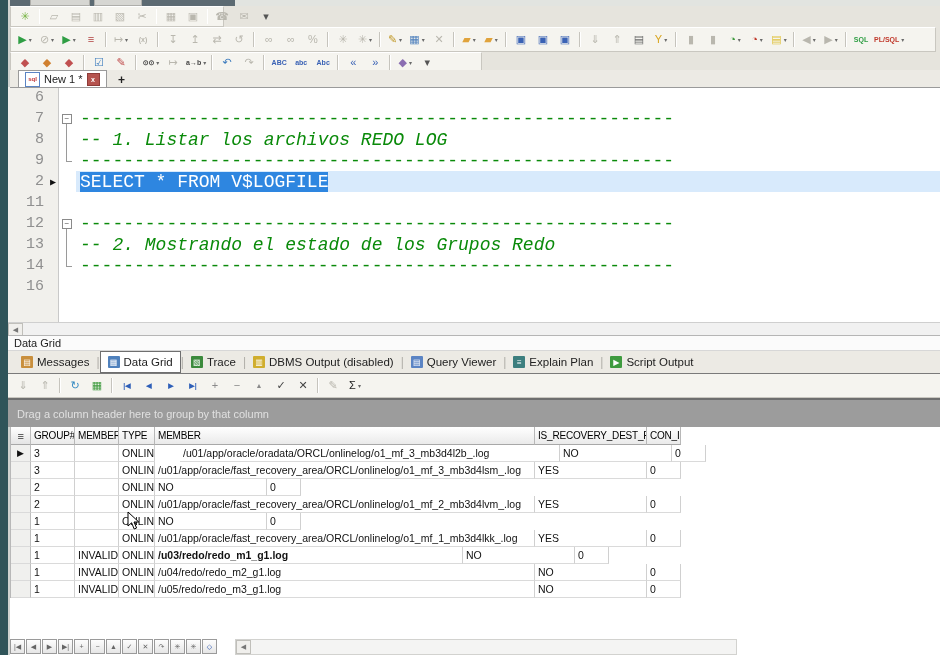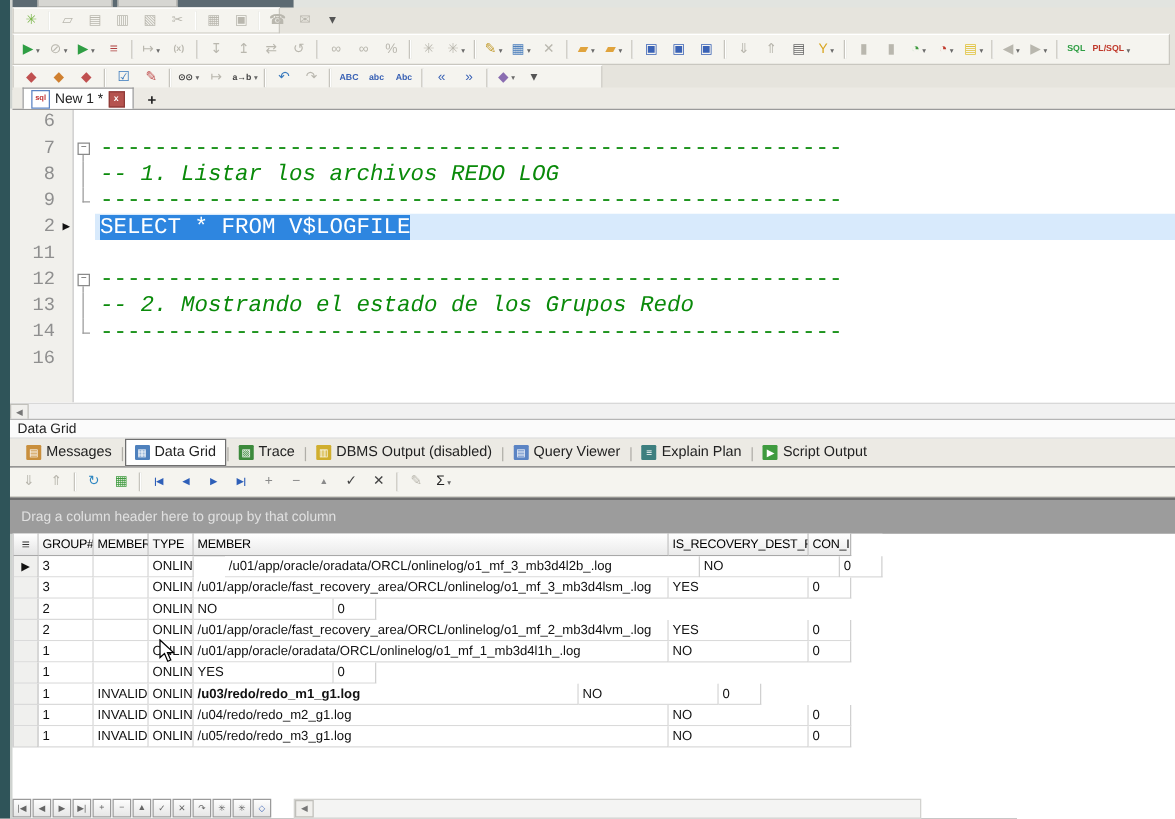--- a/index.html
+++ b/index.html
@@ -535,29 +535,29 @@
         <div class="gcell" style="width: 36px; flex: 0 0 auto;">ONLINE</div>
         <div class="gcell" style="width: 380px; flex: 0 0 auto;">/u01/app/oracle/fast_recovery_area/ORCL/onlinelog/o1_mf_2_mb3d4lvm_.log</div>
         <div class="gcell" style="width: 112px; flex: 0 0 auto;">YES</div>
         <div class="gcell num" style="width: 34px; flex: 0 0 auto;">0</div>
       </div>
       <div class="grow">
         <div class="gcell rowsel" style="width: 20px; flex: 0 0 auto;"></div>
         <div class="gcell num" style="width: 44px; flex: 0 0 auto;">1</div>
         <div class="gcell" style="width: 44px; flex: 0 0 auto;"></div>
         <div class="gcell" style="width: 36px; flex: 0 0 auto;">ONLINE</div>
-        <div class="gcell" style="width: 380px; flex: 0 0 auto;">/u01/app/oracle/oradata/ORCL/onlinelog/o1_mf_1_mb3d4l1h_.log</div>
         <div class="gcell" style="width: 112px; flex: 0 0 auto;">NO</div>
         <div class="gcell num" style="width: 34px; flex: 0 0 auto;">0</div>
       </div>
       <div class="grow">
         <div class="gcell rowsel" style="width: 20px; flex: 0 0 auto;"></div>
         <div class="gcell num" style="width: 44px; flex: 0 0 auto;">1</div>
         <div class="gcell" style="width: 44px; flex: 0 0 auto;"></div>
         <div class="gcell" style="width: 36px; flex: 0 0 auto;">ONLINE</div>
+        <div class="gcell" style="width: 380px; flex: 0 0 auto;">/u01/app/oracle/fast_recovery_area/ORCL/onlinelog/o1_mf_1_mb3d4lkk_.log</div>
         <div class="gcell" style="width: 112px; flex: 0 0 auto;">YES</div>
         <div class="gcell num" style="width: 34px; flex: 0 0 auto;">0</div>
       </div>
       <div class="grow">
         <div class="gcell rowsel" style="width: 20px; flex: 0 0 auto;"></div>
         <div class="gcell num" style="width: 44px; flex: 0 0 auto;">1</div>
         <div class="gcell" style="width: 44px; flex: 0 0 auto;">INVALID</div>
         <div class="gcell" style="width: 36px; flex: 0 0 auto;">ONLINE</div>
         <div class="gcell" style="width: 308px; flex: 0 0 auto; font-weight: bold;">/u03/redo/redo_m1_g1.log</div>
         <div class="gcell" style="width: 112px; flex: 0 0 auto;">NO</div>

